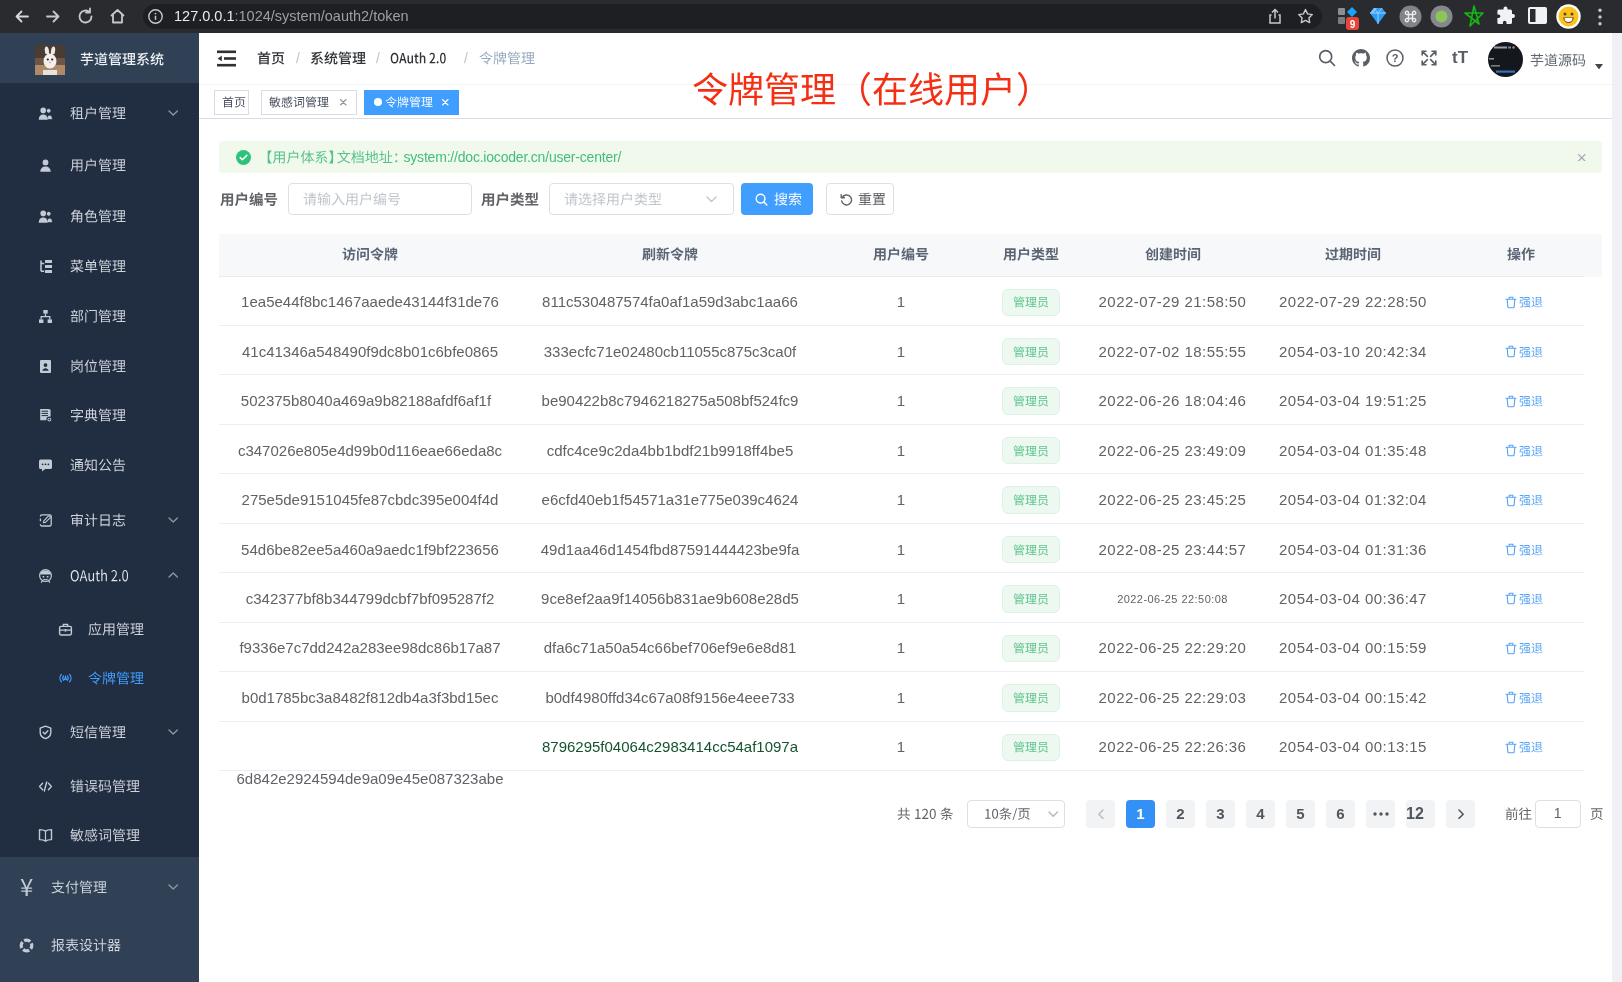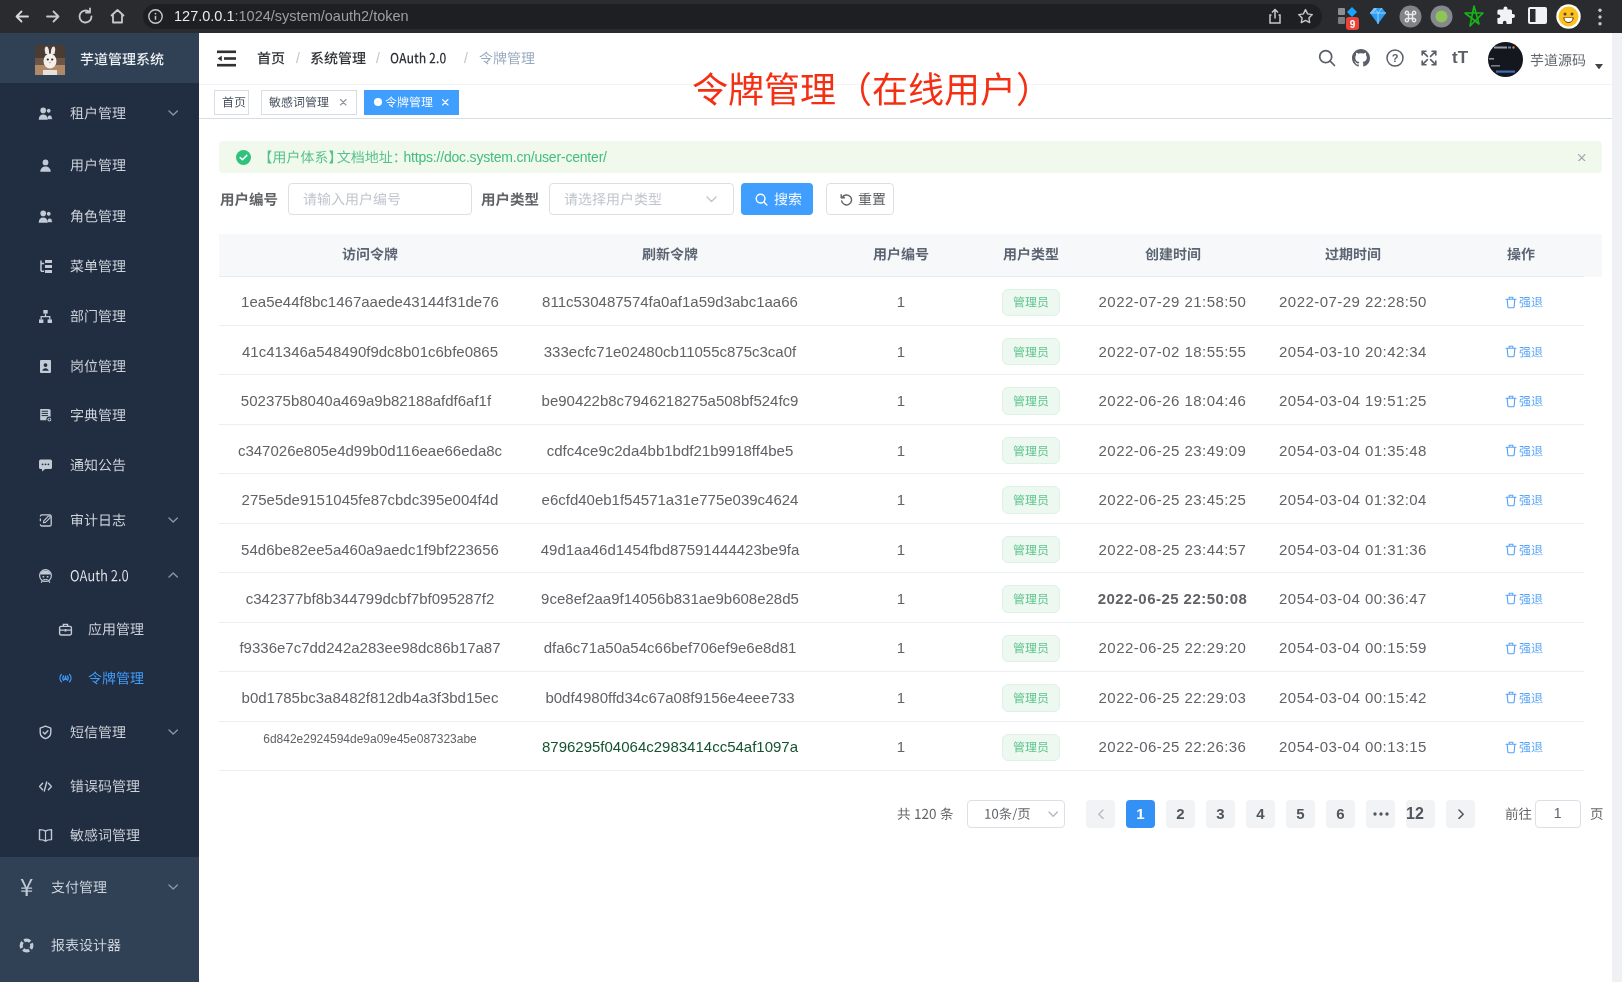--- a/index.html
+++ b/index.html
@@ -425,21 +425,21 @@
     <use href="#q7r" x="1600"></use>
     <use href="#q77r" x="2600"></use>
     <use href="#q78r" x="3600"></use>
     <use href="#q79r" x="4600"></use>
     <use href="#q80r" x="5200"></use>
     <use href="#q81r" x="6200"></use>
     <use href="#q82r" x="7200"></use>
     <use href="#q83r" x="8200"></use>
     <use href="#q84r" x="9200"></use>
   </svg>
-<div style="position:absolute;left:403.5px;top:149.1px;font-size:14px;color:#43bd7f;font-weight:400;line-height:16.8px;letter-spacing:0px;white-space:nowrap;letter-spacing:-0.2px">https://doc.system.cn/user-center/</div>
+<div style="position:absolute;left:403.5px;top:149.1px;font-size:14px;color:#43bd7f;font-weight:400;line-height:16.8px;letter-spacing:0px;white-space:nowrap;letter-spacing:-0.2px">system://doc.iocoder.cn/user-center/</div>
 <svg style="position:absolute;left:1578px;top:153.5px;" width="7.5" height="7.5" viewBox="0 0 7.5 7.5">
     <path d="M.6.6l6.3 6.3M6.9.6L.6 6.9" stroke="#a9a4ae" stroke-width="1.3" stroke-linecap="round"></path>
   </svg>
 <svg style="position:absolute;left:219.5px;top:191.8px;" width="58.00" height="14.5" viewBox="0 -880 4000 1000" preserveAspectRatio="none" fill="#606266">
     <use href="#q85b" x="0"></use>
     <use href="#q86b" x="1000"></use>
     <use href="#q87b" x="2000"></use>
     <use href="#q88b" x="3000"></use>
   </svg>
 <div style="position:absolute;left:288px;top:183px;width:184px;height:32px;background:#fff;border:1px solid #dcdfe6;border-radius:4px"></div>
@@ -648,21 +648,21 @@
 <div style="position:absolute;left:219px;top:621.6500000000001px;width:1365px;height:1px;background:#ebeef5"></div>
 <div style="position:absolute;left:370px;top:589.9px;font-size:15px;color:#606266;font-weight:400;line-height:18.0px;letter-spacing:0px;white-space:nowrap;transform:translateX(-50%)">c342377bf8b344799dcbf7bf095287f2</div>
 <div style="position:absolute;left:670px;top:589.9px;font-size:15px;color:#606266;font-weight:400;line-height:18.0px;letter-spacing:0px;white-space:nowrap;transform:translateX(-50%)">9ce8ef2aa9f14056b831ae9b608e28d5</div>
 <div style="position:absolute;left:901px;top:589.9px;font-size:15px;color:#606266;font-weight:400;line-height:18.0px;letter-spacing:0px;white-space:nowrap;transform:translateX(-50%)">1</div>
 <div style="position:absolute;left:1001.5px;top:585.2px;width:58.0px;height:27.5px;background:#edf8f1;border:1px solid #dcf2e5;border-radius:6px"></div>
 <svg style="position:absolute;left:1012.5px;top:592.9px;" width="36.00" height="12" viewBox="0 -880 3000 1000" preserveAspectRatio="none" fill="#5cc48c">
     <use href="#q8r" x="0"></use>
     <use href="#q9r" x="1000"></use>
     <use href="#q118r" x="2000"></use>
   </svg>
-<div style="position:absolute;left:1172.5px;top:589.9px;font-size:15px;color:#606266;font-weight:700;line-height:18.0px;letter-spacing:0px;white-space:nowrap;transform:translateX(-50%);letter-spacing:0.45px">2022-06-25 22:50:08</div>
+<div style="position:absolute;left:1172.5px;top:589.9px;font-size:11px;color:#606266;font-weight:400;line-height:18.0px;letter-spacing:0px;white-space:nowrap;transform:translateX(-50%);letter-spacing:0.45px">2022-06-25 22:50:08</div>
 <div style="position:absolute;left:1353px;top:589.9px;font-size:15px;color:#606266;font-weight:400;line-height:18.0px;letter-spacing:0px;white-space:nowrap;transform:translateX(-50%);letter-spacing:0.45px">2054-03-04 00:36:47</div>
 <svg style="position:absolute;left:1504.5px;top:592.4250000000001px;" width="12" height="13" viewBox="0 0 12 13">
     <path d="M1 3.2h10M4.2 3V1.2h3.6V3M2.2 3.4l.6 7.2a1.2 1.2 0 0 0 1.2 1.1h4a1.2 1.2 0 0 0 1.2-1.1l.6-7.2" stroke="#55a3f8" stroke-width="1.1" fill="none" stroke-linecap="round"></path>
   </svg>
 <svg style="position:absolute;left:1519.0px;top:592.9px;" width="24.00" height="12" viewBox="0 -880 2000 1000" preserveAspectRatio="none" fill="#55a3f8">
     <use href="#q119r" x="0"></use>
     <use href="#q120r" x="1000"></use>
   </svg>
 <div style="position:absolute;left:219px;top:671.1000000000001px;width:1365px;height:1px;background:#ebeef5"></div>
 <div style="position:absolute;left:370px;top:639.4px;font-size:15px;color:#606266;font-weight:400;line-height:18.0px;letter-spacing:0px;white-space:nowrap;transform:translateX(-50%)">f9336e7c7dd242a283ee98dc86b17a87</div>
@@ -696,21 +696,21 @@
 <div style="position:absolute;left:1172.5px;top:688.8px;font-size:15px;color:#606266;font-weight:400;line-height:18.0px;letter-spacing:0px;white-space:nowrap;transform:translateX(-50%);letter-spacing:0.45px">2022-06-25 22:29:03</div>
 <div style="position:absolute;left:1353px;top:688.8px;font-size:15px;color:#606266;font-weight:400;line-height:18.0px;letter-spacing:0px;white-space:nowrap;transform:translateX(-50%);letter-spacing:0.45px">2054-03-04 00:15:42</div>
 <svg style="position:absolute;left:1504.5px;top:691.325px;" width="12" height="13" viewBox="0 0 12 13">
     <path d="M1 3.2h10M4.2 3V1.2h3.6V3M2.2 3.4l.6 7.2a1.2 1.2 0 0 0 1.2 1.1h4a1.2 1.2 0 0 0 1.2-1.1l.6-7.2" stroke="#55a3f8" stroke-width="1.1" fill="none" stroke-linecap="round"></path>
   </svg>
 <svg style="position:absolute;left:1519.0px;top:691.8px;" width="24.00" height="12" viewBox="0 -880 2000 1000" preserveAspectRatio="none" fill="#55a3f8">
     <use href="#q119r" x="0"></use>
     <use href="#q120r" x="1000"></use>
   </svg>
 <div style="position:absolute;left:219px;top:770.0px;width:1365px;height:1px;background:#ebeef5"></div>
-<div style="position:absolute;left:370px;top:730px;font-size:12px;color:#606266;font-weight:400;line-height:18.0px;letter-spacing:0px;white-space:nowrap;transform:translateX(-50%)">6d842e2924594de9a09e45e087323abe</div>
+<div style="position:absolute;left:370px;top:770px;font-size:15px;color:#606266;font-weight:400;line-height:18.0px;letter-spacing:0px;white-space:nowrap;transform:translateX(-50%)">6d842e2924594de9a09e45e087323abe</div>
 <div style="position:absolute;left:670px;top:738.3px;font-size:15px;color:#14532d;font-weight:400;line-height:18.0px;letter-spacing:0px;white-space:nowrap;transform:translateX(-50%)">8796295f04064c2983414cc54af1097a</div>
 <div style="position:absolute;left:901px;top:738.3px;font-size:15px;color:#606266;font-weight:400;line-height:18.0px;letter-spacing:0px;white-space:nowrap;transform:translateX(-50%)">1</div>
 <div style="position:absolute;left:1001.5px;top:733.5px;width:58.0px;height:27.5px;background:#edf8f1;border:1px solid #dcf2e5;border-radius:6px"></div>
 <svg style="position:absolute;left:1012.5px;top:741.3px;" width="36.00" height="12" viewBox="0 -880 3000 1000" preserveAspectRatio="none" fill="#5cc48c">
     <use href="#q8r" x="0"></use>
     <use href="#q9r" x="1000"></use>
     <use href="#q118r" x="2000"></use>
   </svg>
 <div style="position:absolute;left:1172.5px;top:738.3px;font-size:15px;color:#606266;font-weight:400;line-height:18.0px;letter-spacing:0px;white-space:nowrap;transform:translateX(-50%);letter-spacing:0.45px">2022-06-25 22:26:36</div>
 <div style="position:absolute;left:1353px;top:738.3px;font-size:15px;color:#606266;font-weight:400;line-height:18.0px;letter-spacing:0px;white-space:nowrap;transform:translateX(-50%);letter-spacing:0.45px">2054-03-04 00:13:15</div>

